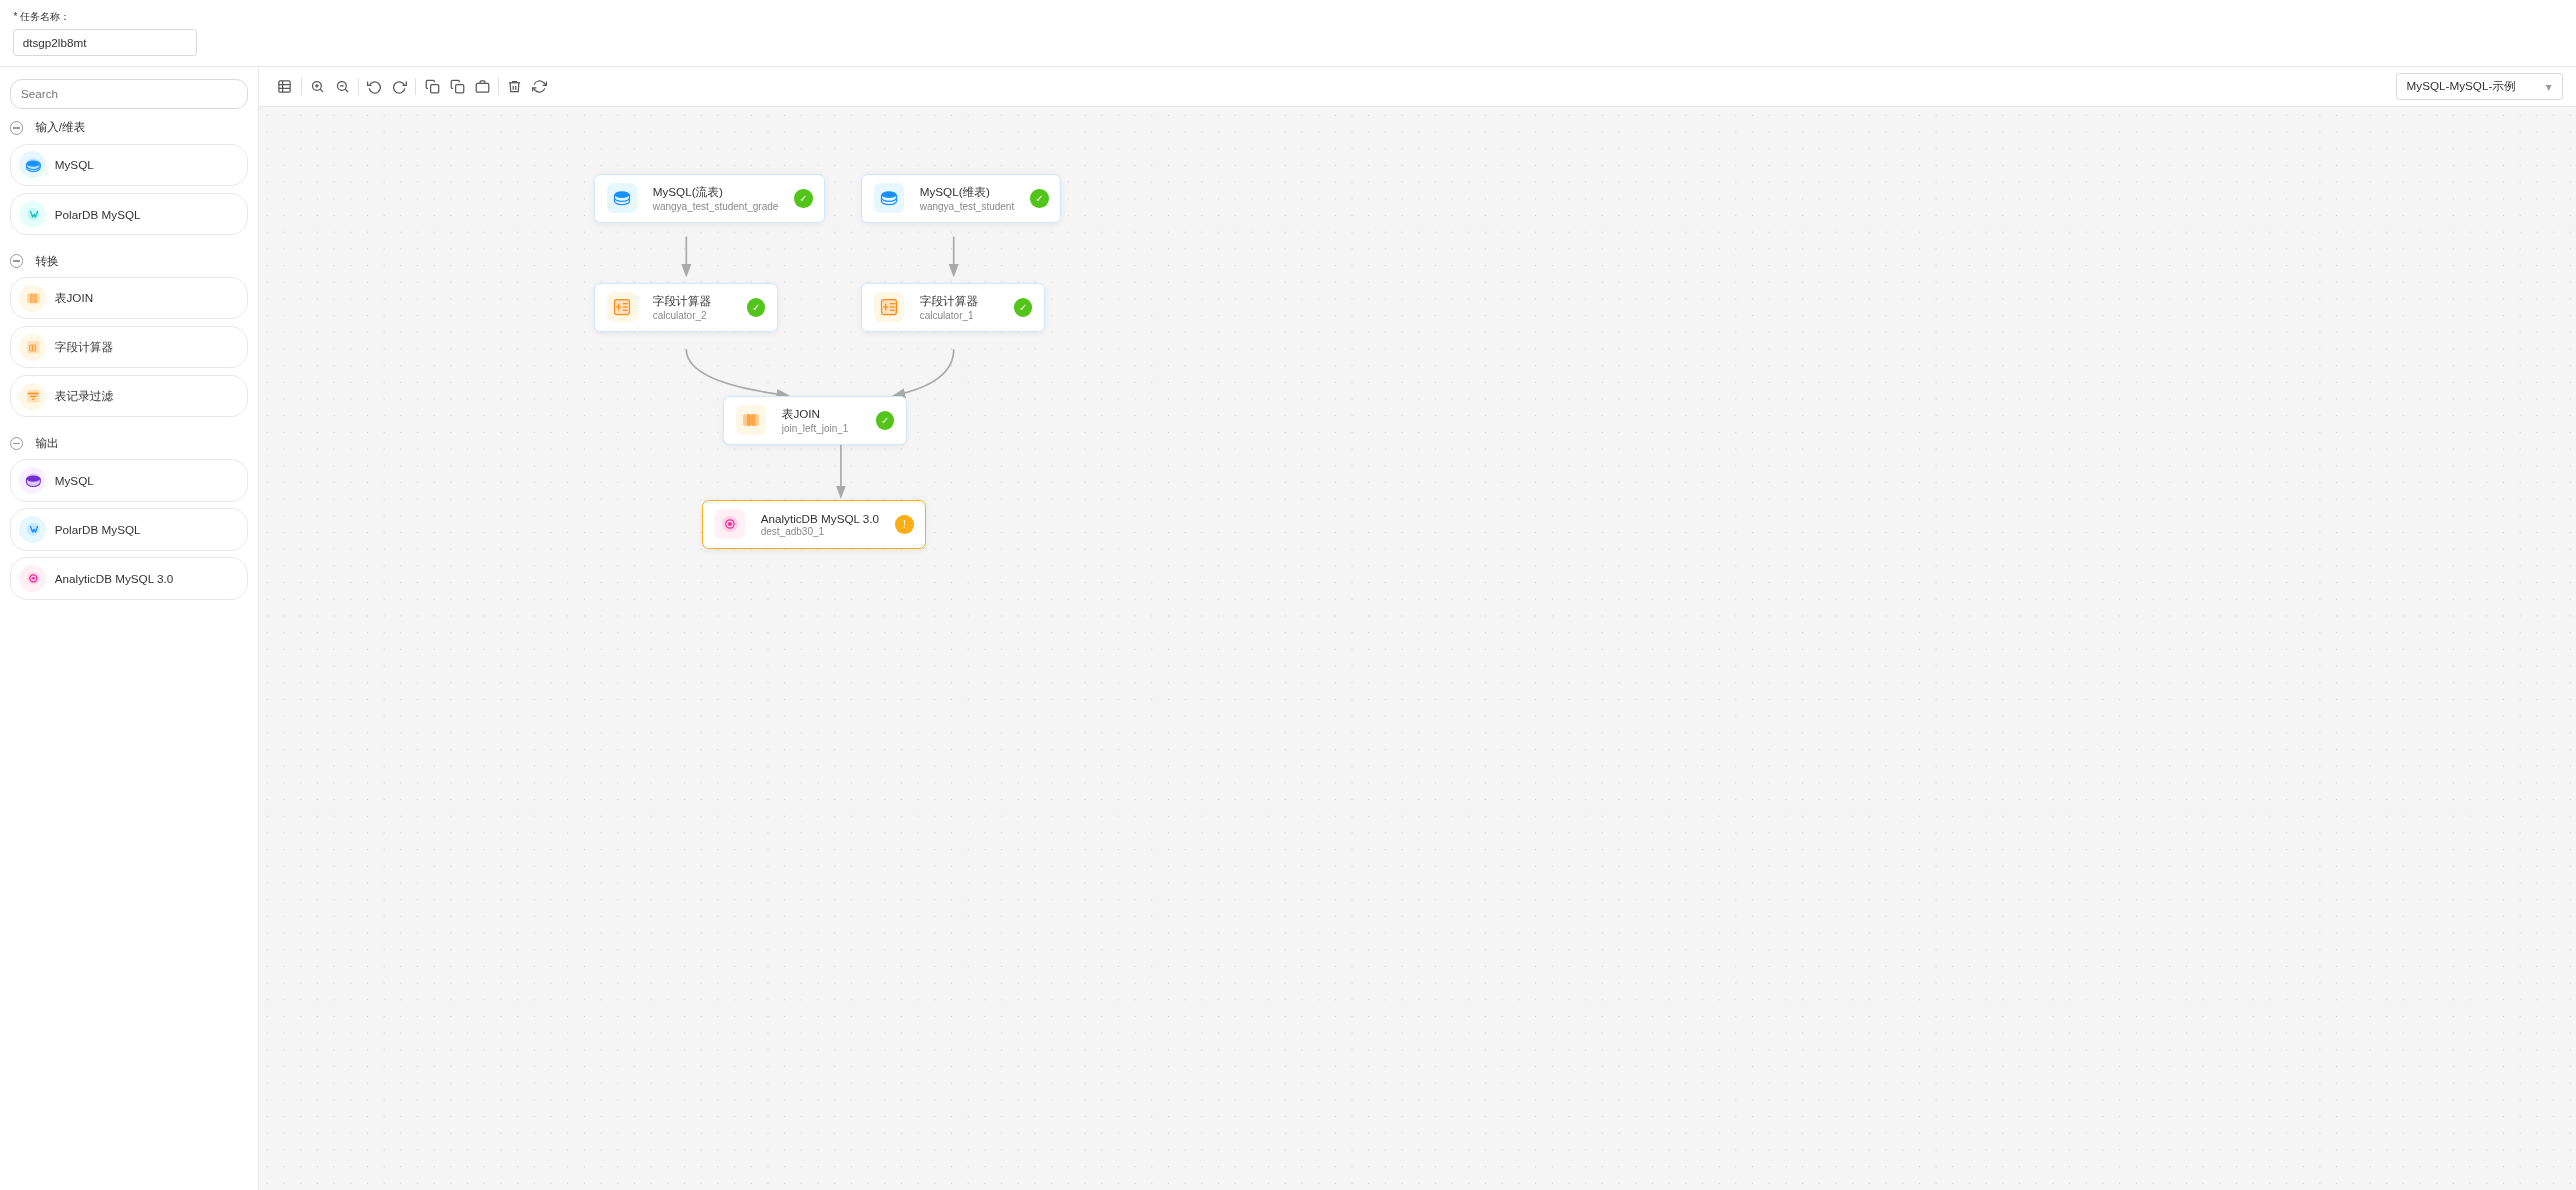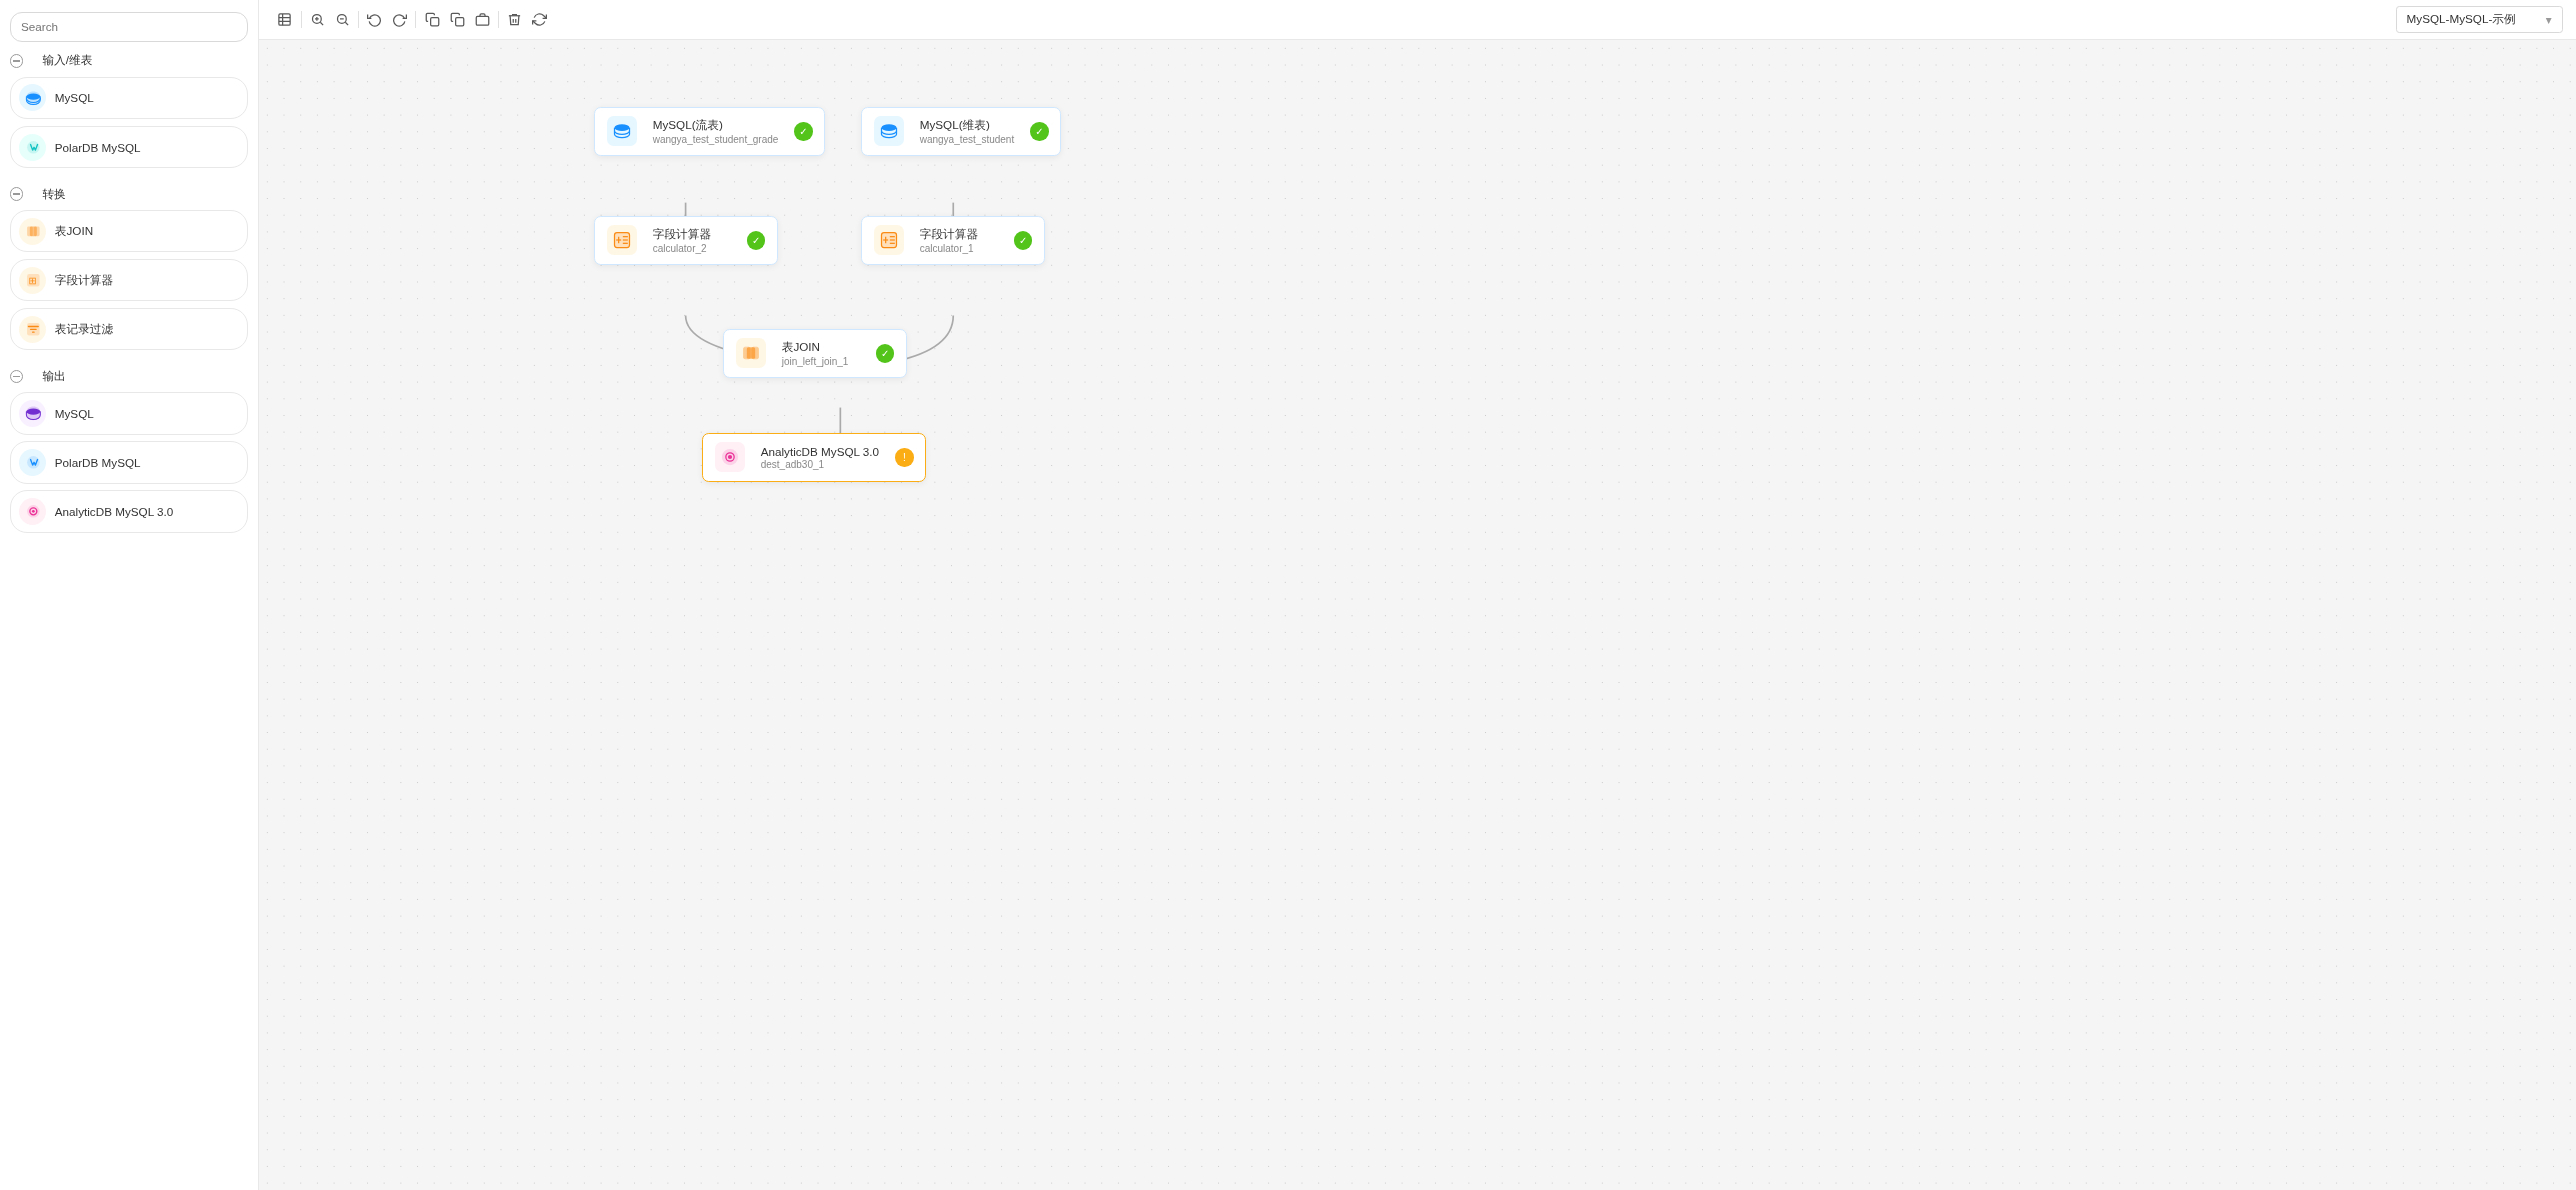--- a/index.html
+++ b/index.html
@@ -74,21 +74,21 @@
       margin-bottom: 11.7px;
     }
 
     .section {
       margin-bottom: 11.7px;
     }
 
     .section-header {
       display: flex;
       align-items: center;
-      gap: 19px;
+      gap: 12px;
       font-size: 11.7px;
       font-weight: 500;
       color: #333;
       margin-bottom: 8.4px;
       cursor: pointer;
     }
 
     .section-header .minus-icon {
       width: 13.4px;
       height: 13.4px;
@@ -276,20 +276,26 @@
       stroke: #aaa;
       stroke-width: 2;
       marker-end: url(#arrowhead);
     }
   </style>
 </head>
 <body>
 
 <div class="page-wrapper">
 
+  <div class="top-bar">
+    <div class="task-name-label">
+      <span>* 任务名称：</span>
+    </div>
+    <input class="task-name-input" type="text" value="dtsgp2lb8mt" style="">
+  </div>
 
   <div class="main-content">
 
     <div class="sidebar">
       <input class="search-input" type="text" placeholder="Search" style="">
 
       <div class="section">
         <div class="section-header">
           <div class="minus-icon"></div>
           <span>输入/维表</span>

